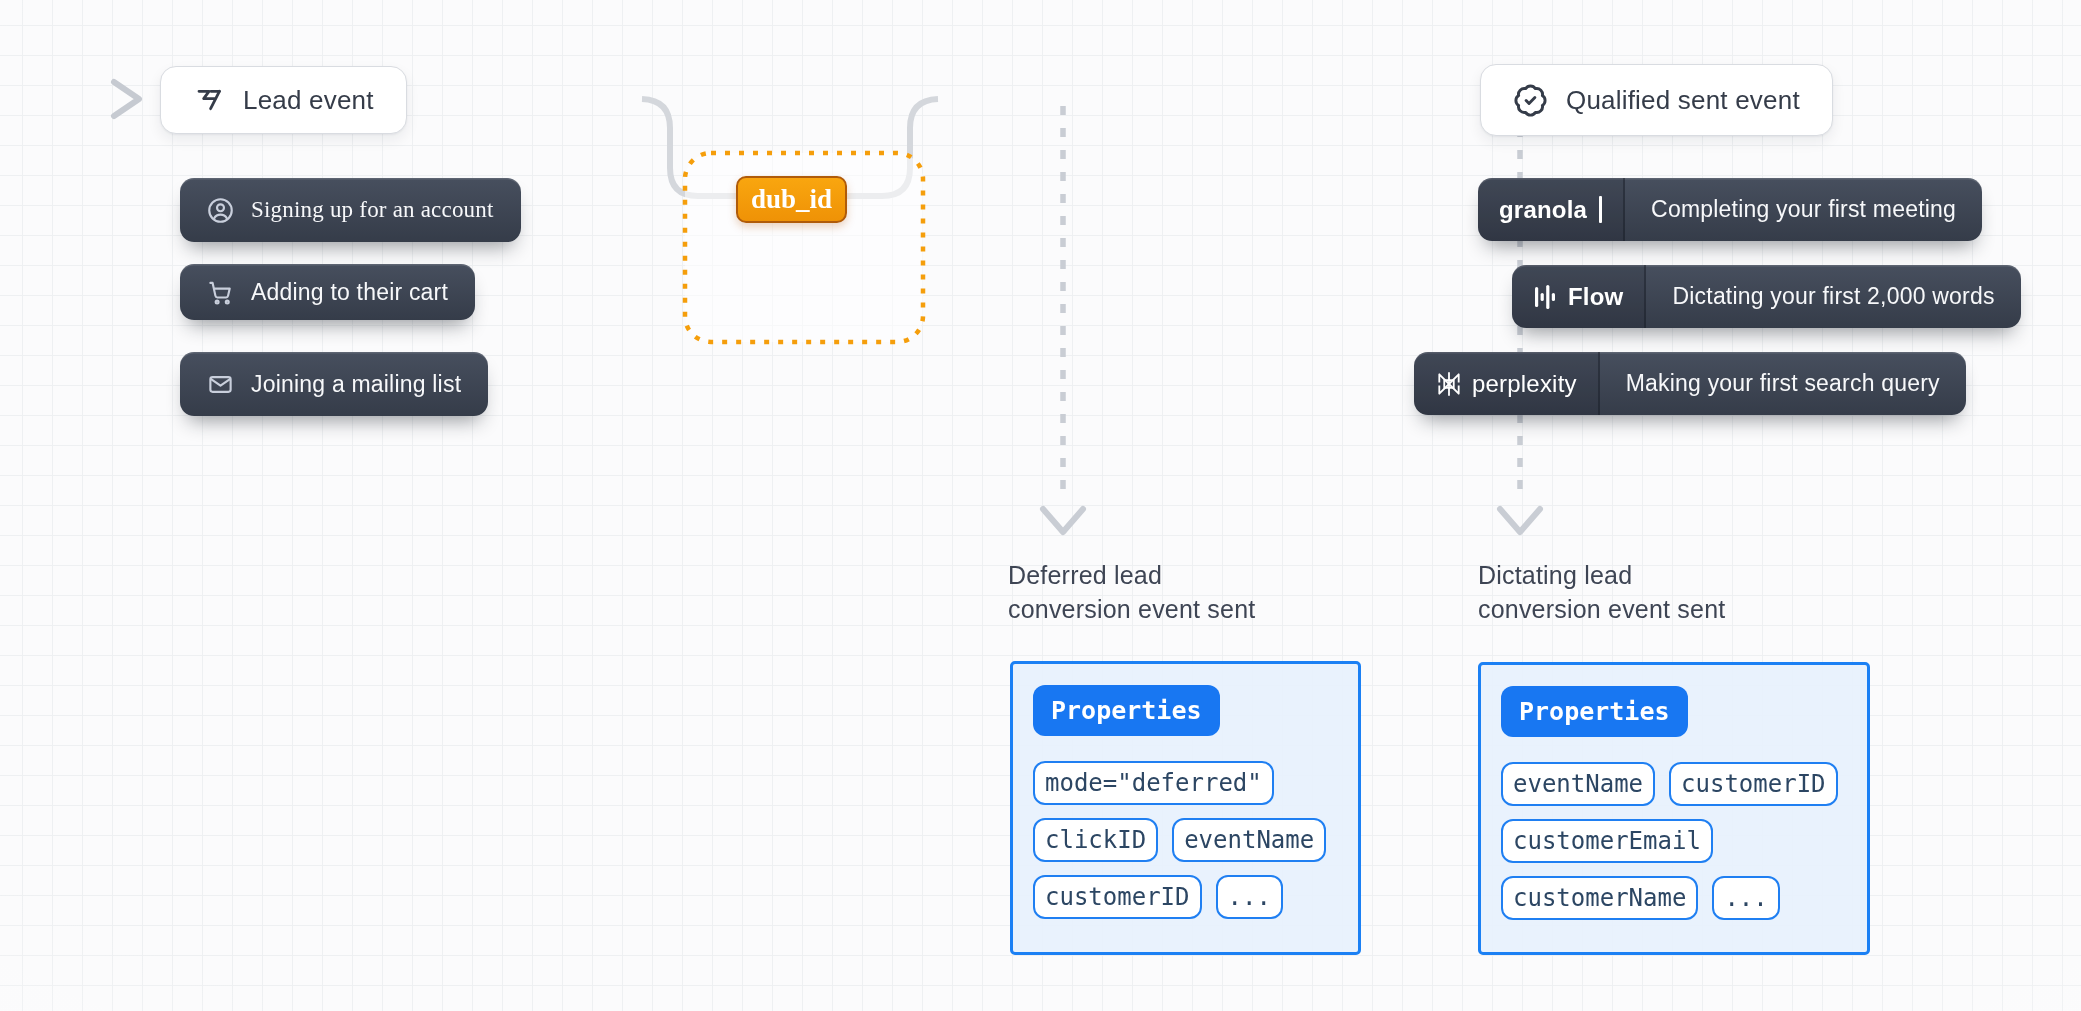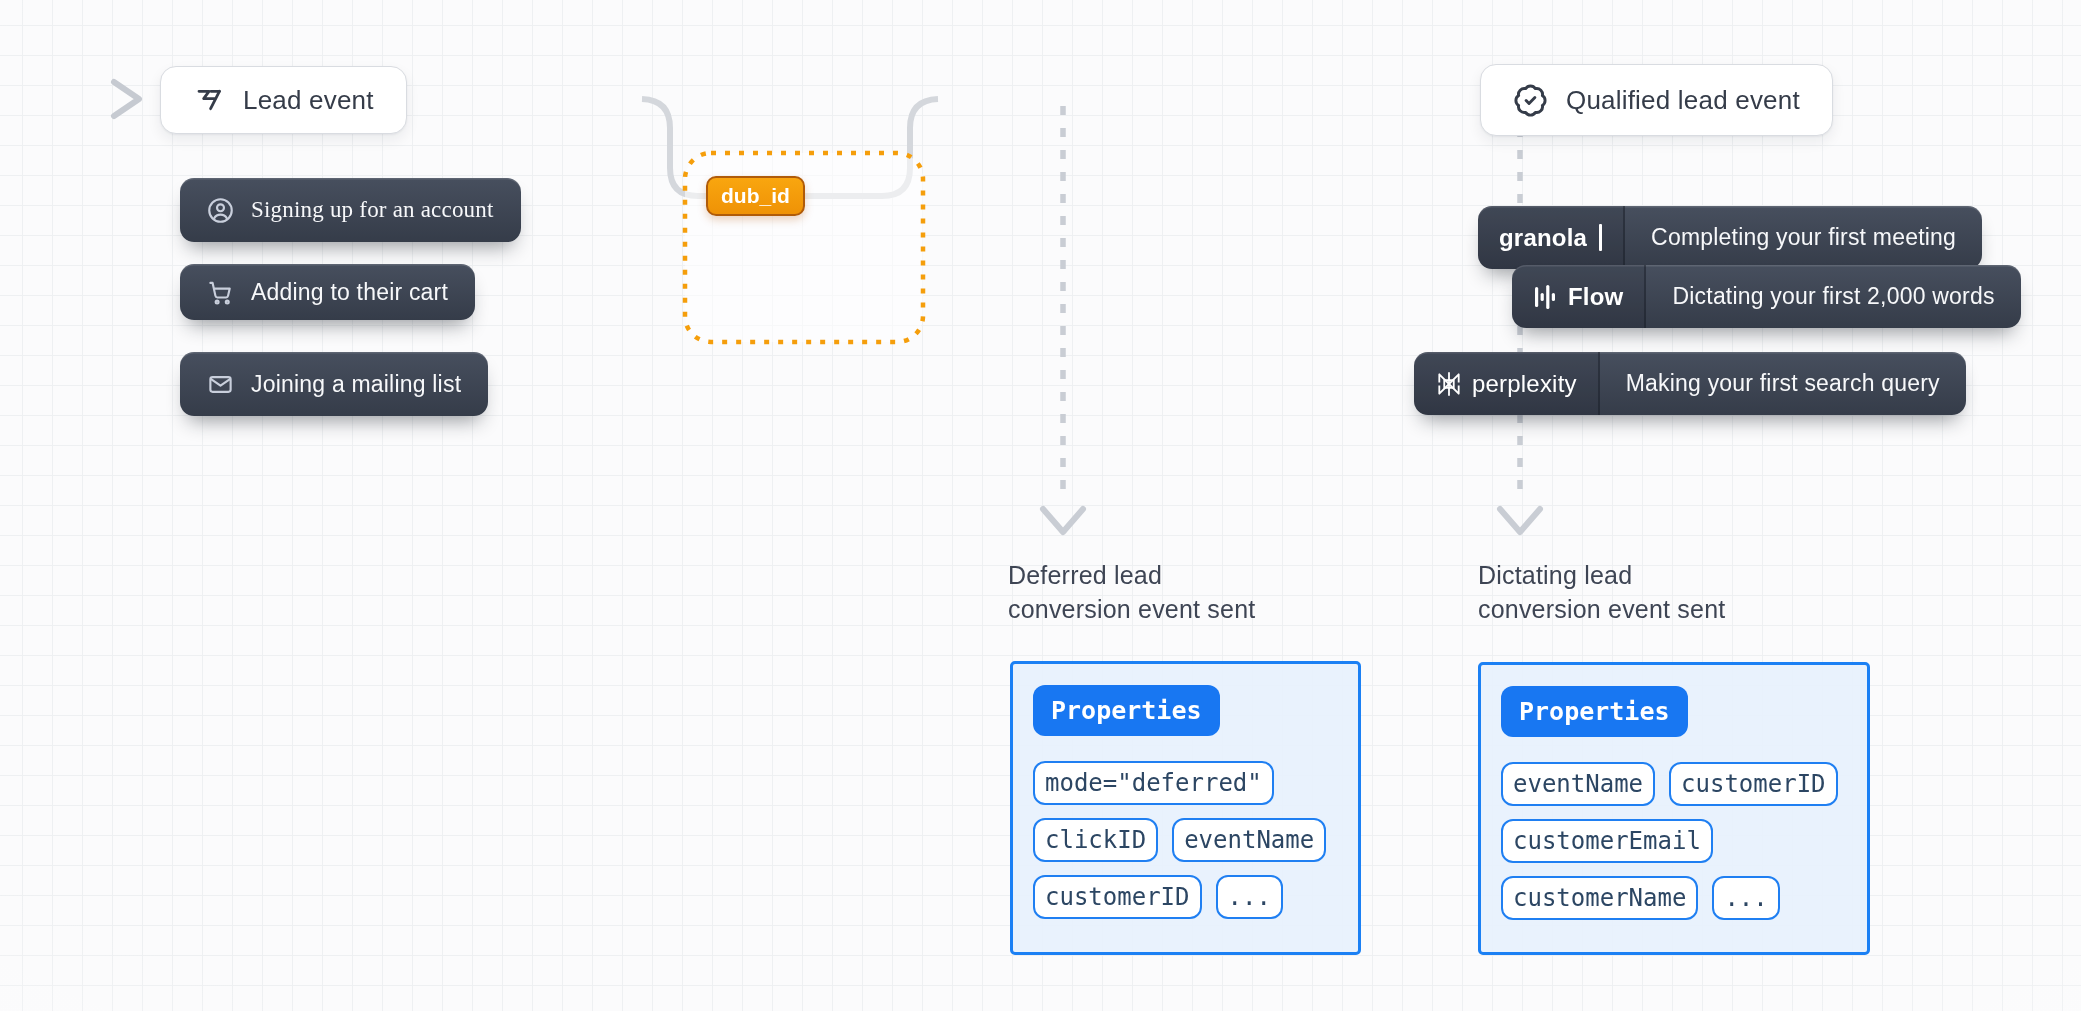--- a/index.html
+++ b/index.html
@@ -40,24 +40,24 @@
   .pill .brand{
     display:flex;align-items:center;gap:9px;height:100%;padding:0 21px;
     background:rgba(10,14,22,.10);border-radius:14px 0 0 14px;font-weight:bold;font-size:24px;color:#ffffff;
   }
   .pill .divider{width:2px;align-self:stretch;background:rgba(15,19,28,.45);}
   .pill .label{padding:0 26px;white-space:nowrap;}
   .caret{display:inline-block;width:3px;height:27px;background:#ffffff;margin-left:3px;border-radius:1px;}
 
   
   .dub-badge{
-    position:absolute;z-index:4;left:706px;top:176px;
+    position:absolute;z-index:4;left:736px;top:176px;
     background:linear-gradient(180deg,#f9a60f,#ef9206);
     border:2.5px solid #b05b09;border-radius:10px;
-    color:#ffffff;font-family:Liberation Sans, sans-serif;font-weight:bold;font-size:21px;
+    color:#ffffff;font-family:Liberation Serif, serif;font-weight:bold;font-size:27px;
     padding:6px 13px;box-shadow:0 4px 8px rgba(180,83,9,.25);
   }
   .cookie-caption{
     position:absolute;z-index:4;left:685px;top:243px;width:238px;text-align:center;
     font-family:"DejaVu Sans Mono",monospace;font-size:26px;line-height:33px;color:#6d5a2c;
   }
 
   
   .branch-label{
     position:absolute;z-index:3;font-size:25px;line-height:34px;color:#3e4554;letter-spacing:.2px;
@@ -158,24 +158,24 @@
     </span>
   </div>
 
   <div class="dub-badge">dub_id</div>
 
   <div class="node" style="left:1480px;top:64px;height:70px;">
     <svg width="35" height="35" viewBox="0 0 24 24" fill="none" stroke="#353c49" stroke-width="2" stroke-linecap="round" stroke-linejoin="round">
       <path d="M3.85 8.62a4 4 0 0 1 4.78-4.77 4 4 0 0 1 6.74 0 4 4 0 0 1 4.78 4.78 4 4 0 0 1 0 6.74 4 4 0 0 1-4.77 4.78 4 4 0 0 1-6.75 0 4 4 0 0 1-4.78-4.77 4 4 0 0 1 0-6.76"></path>
       <path d="m9 12 2 2 4-4"></path>
     </svg>
-    <span>Qualified lead event</span>
-  </div>
-
-  <div class="pill" style="left:1478px;top:178px;height:63px;margin-top:28px;">
+    <span>Qualified sent event</span>
+  </div>
+
+  <div class="pill" style="left:1478px;top:178px;height:63px;">
     <span class="brand">
       <span>granola</span>
         <span class="caret"></span>
     </span>
     <span class="divider"></span>
     <span class="label">Completing your first meeting</span>
   </div>
 
   <div class="pill" style="left:1512px;top:265px;height:63px;">
     <span class="brand">

